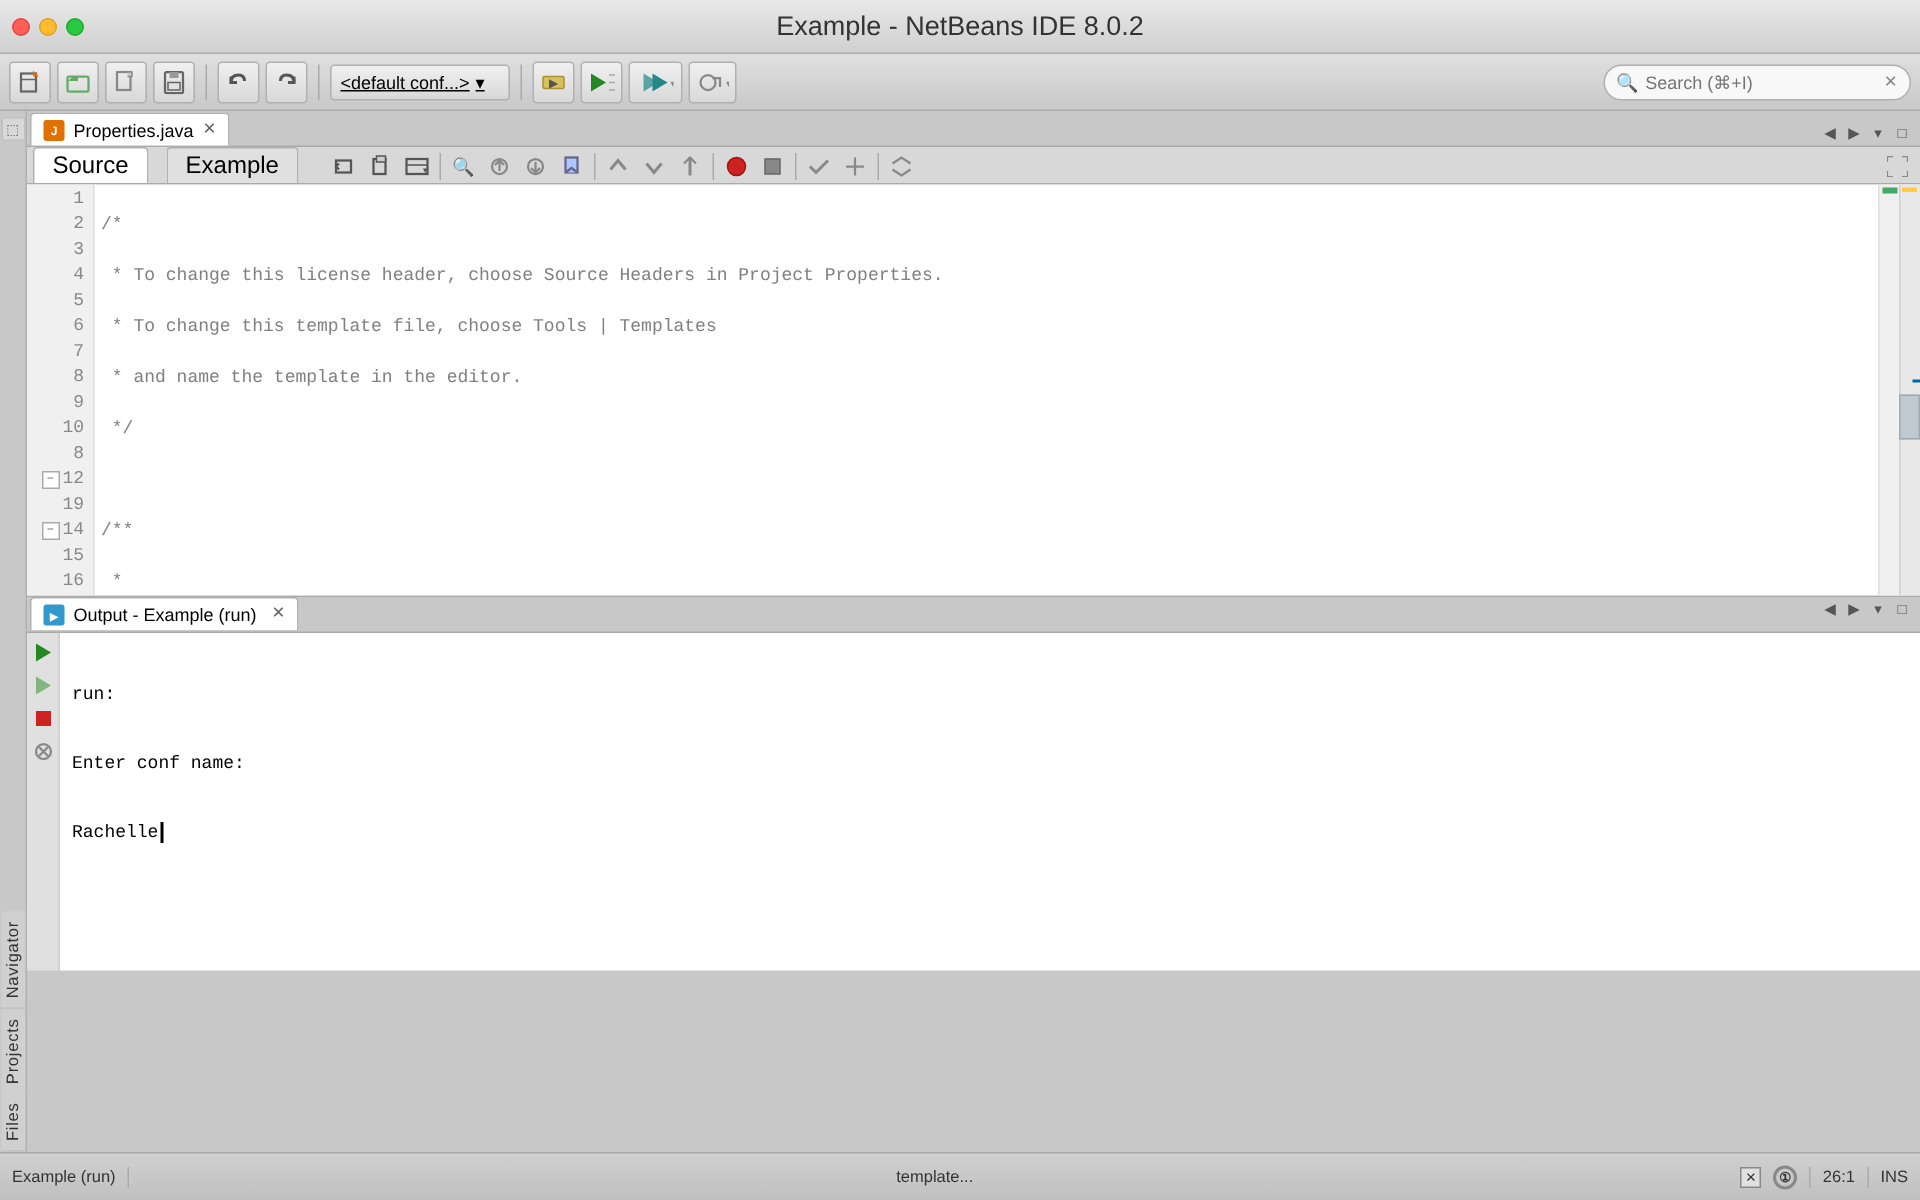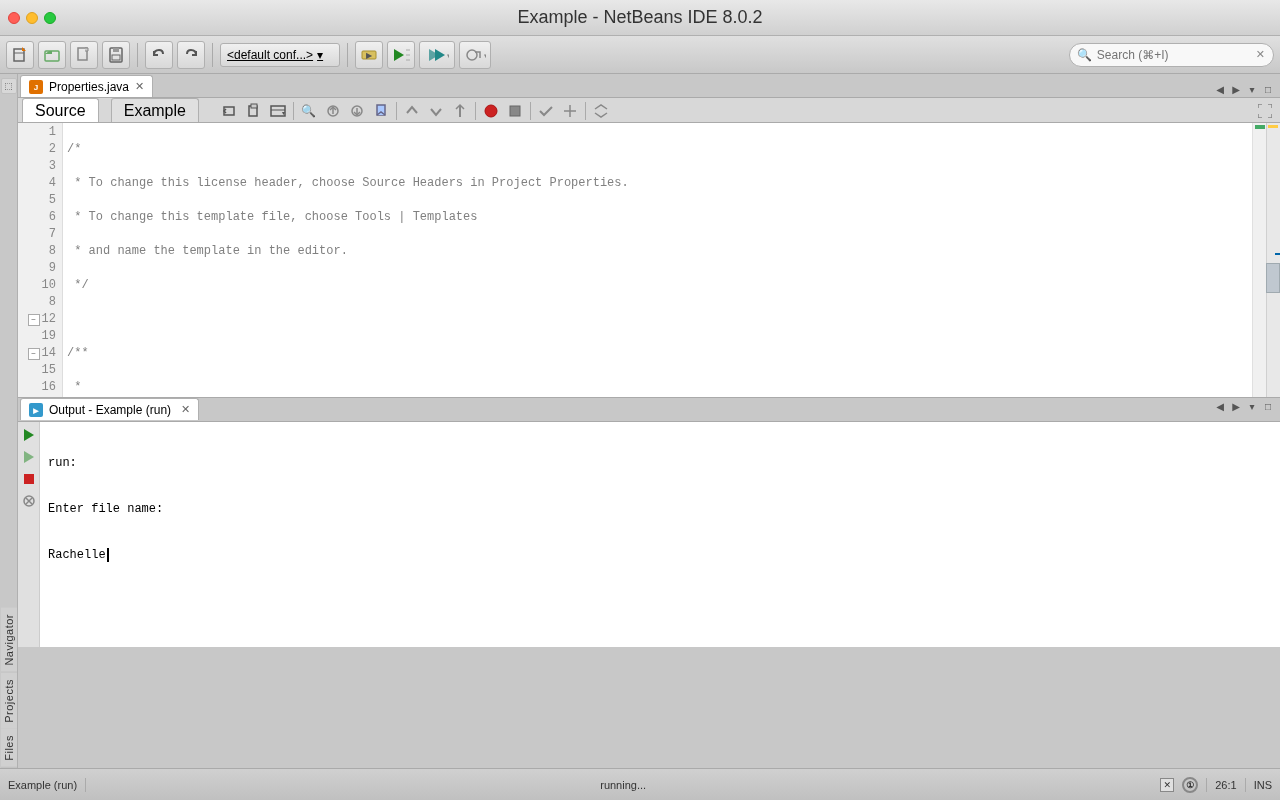--- a/index.html
+++ b/index.html
@@ -748,36 +748,36 @@
               <svg width="14" height="14" viewBox="0 0 14 14">
                   <circle cx="7" cy="7" r="5" fill="none" stroke="#888" stroke-width="1.5"></circle>
                   <line x1="4" y1="4" x2="10" y2="10" stroke="#888" stroke-width="1.5"></line>
                   <line x1="10" y1="4" x2="4" y2="10" stroke="#888" stroke-width="1.5"></line>
                 </svg>
             </div>
           </div>
 
           <div class="output-content">
             <div class="output-line">run:</div>
-            <div class="output-line">Enter file name:</div>
+            <div class="output-line">Enter conf name:</div>
             <div class="output-line">Rachelle<span style="border-left:2px solid #000; margin-left:1px;">&nbsp;</span></div>
           </div>
         </div>
       </div>
 
     </div>
   </div>
 
   <div class="status-bar">
     <div class="status-section">
       <span>Example (run)</span>
     </div>
     <div class="status-sep"></div>
     <div class="status-running">
-      <span>running...</span>
+      <span>template...</span>
     </div>
     <div class="status-x-btn">✕</div>
     <div class="status-circle">①</div>
     <div class="status-sep"></div>
     <div class="status-section">
       <span>26:1</span>
     </div>
     <div class="status-sep"></div>
     <div class="status-section">
       <span>INS</span>

